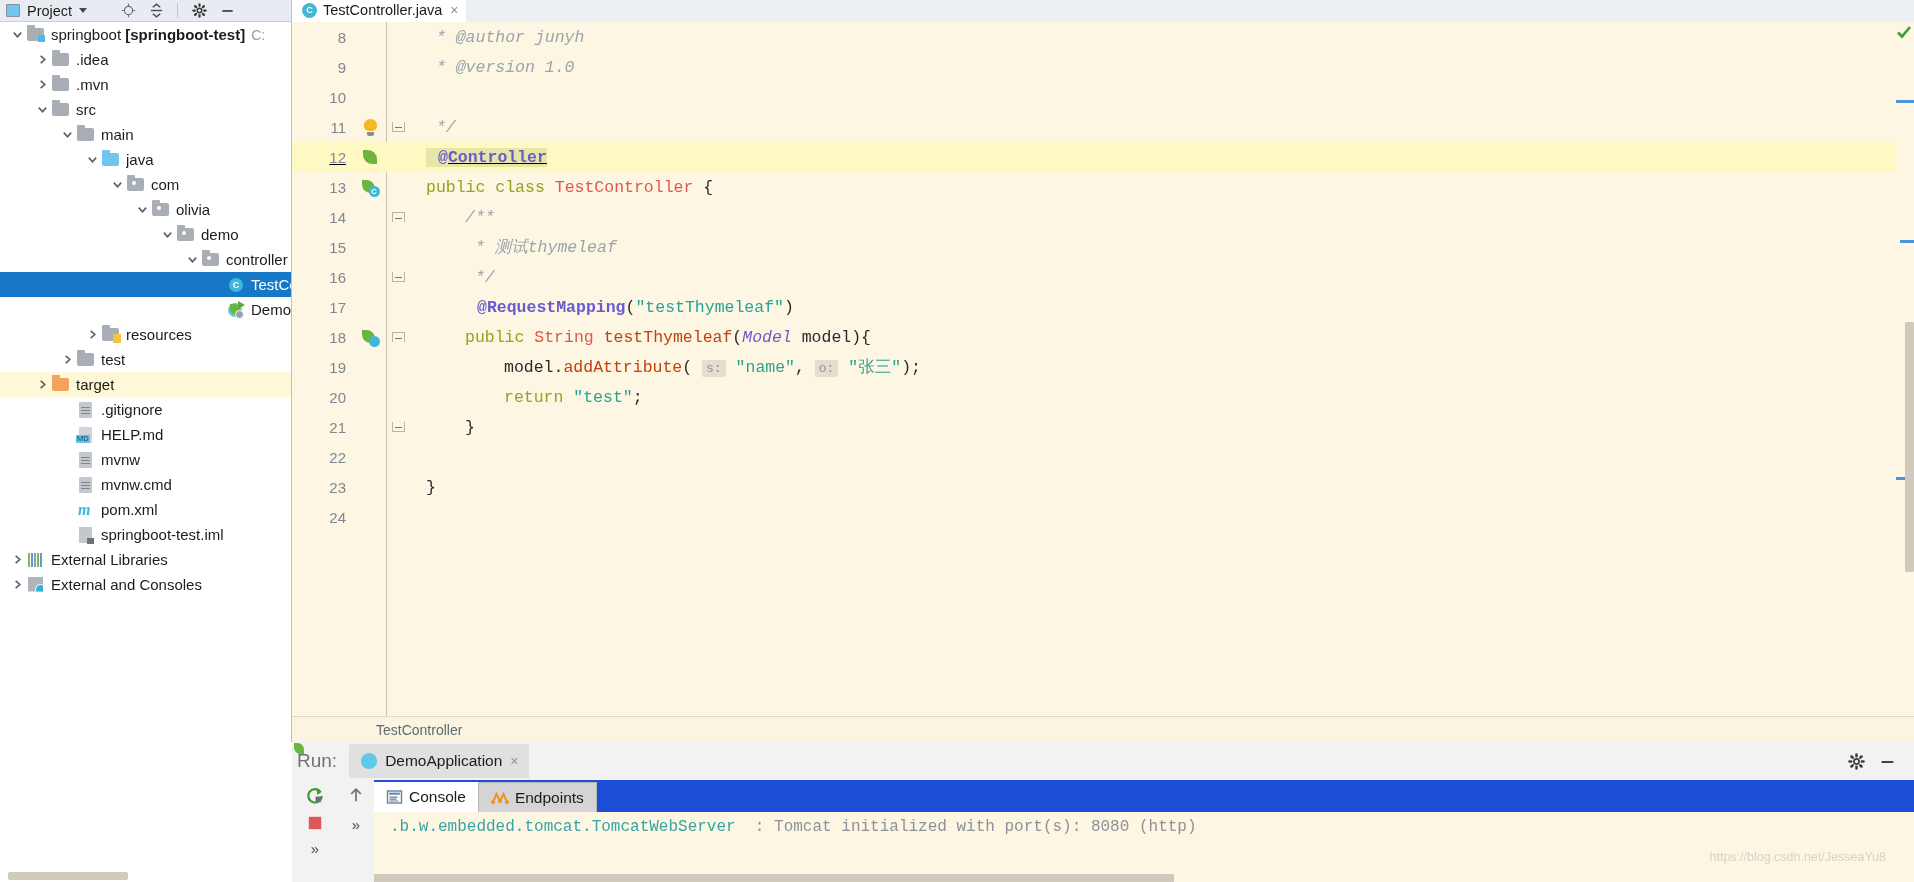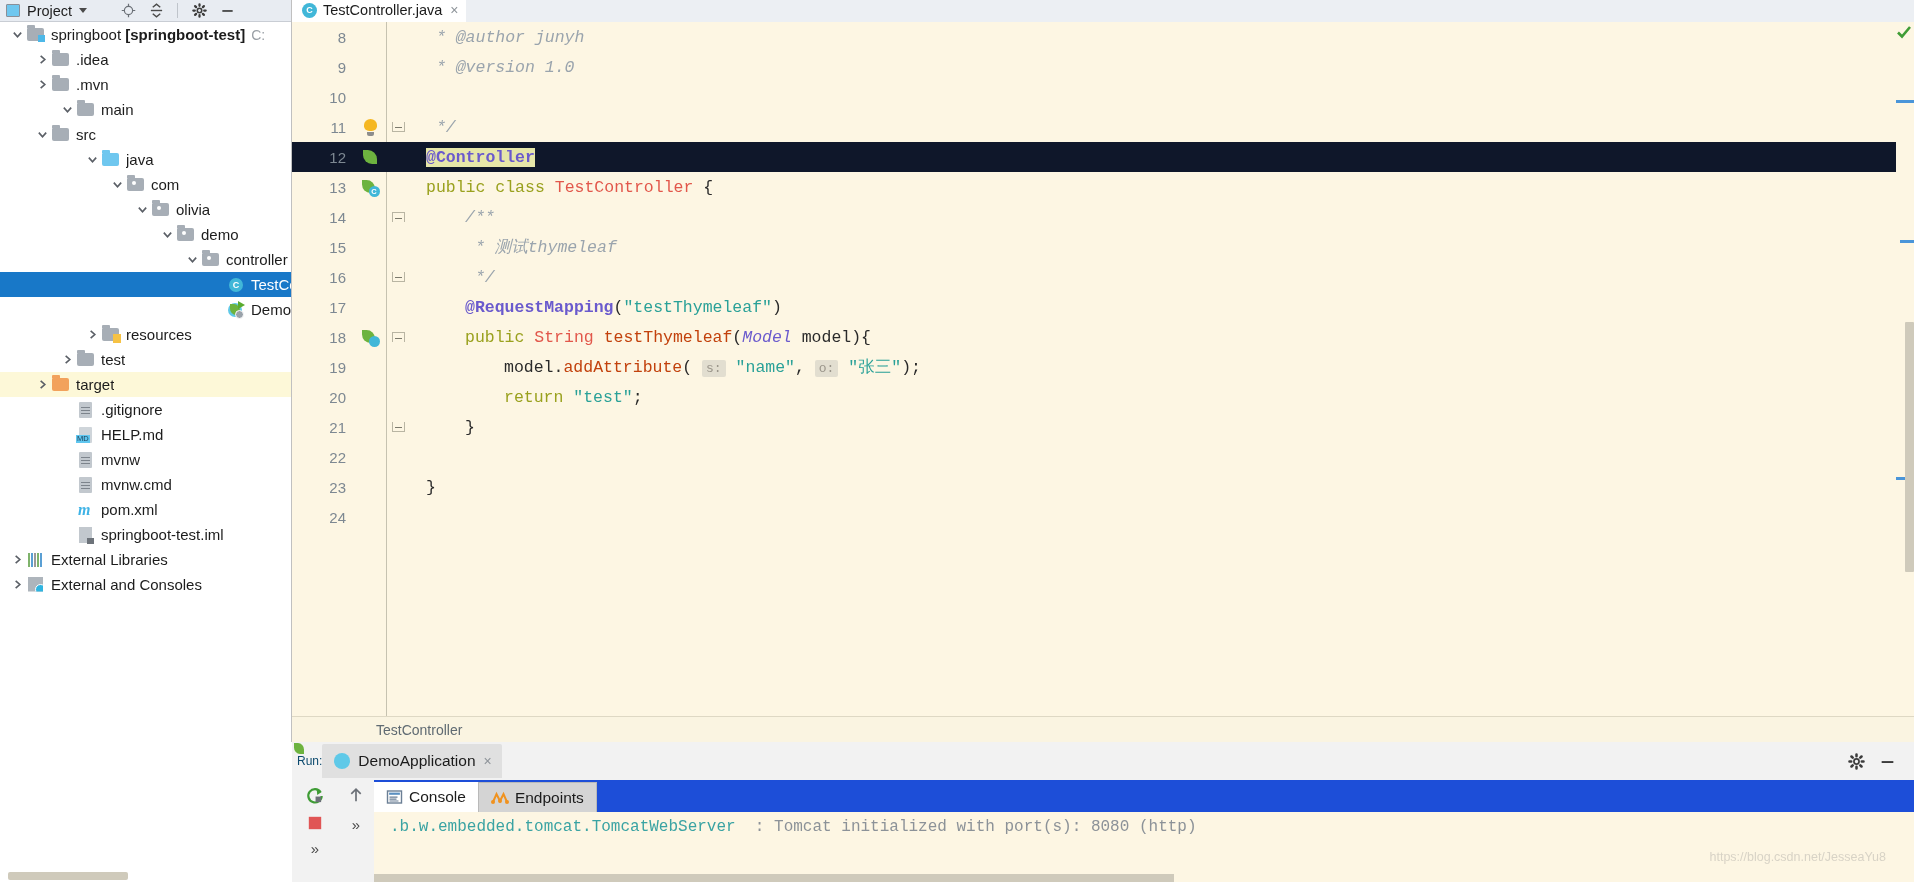--- a/index.html
+++ b/index.html
@@ -104,21 +104,21 @@
     position:absolute; left:0; top:0; height:22px; display:flex; align-items:center;
     background:#ffffff; padding: 0 8px 0 10px; gap:6px; border-bottom: 2px solid #ffffff;
   }
   #file-tab .ico-class { position:static; width:15px; height:15px; flex:0 0 15px; }
   .tab-name { font-size:14.5px; color:#1b1b1b; }
   .tab-x { font-size:14px; color:#8d9399; margin-left:2px; }
 
   #code-wrap { position:absolute; left:0; top:22px; width:1622px; height:720px; background:#fdf6e3; }
 
   .code-line { position:relative; height:30px; display:flex; align-items:center; }
-  .code-line.cursor { background: #0f172a; }
+  .code-line.cursor { background: #fef9c3; text-decoration: underline; }
   .gutter-num {
     width: 62px; flex:0 0 62px; text-align:right; padding-right:8px;
     font-family:"Liberation Sans", sans-serif; font-size:15px; color:#7d8892;
   }
   .gutter-ico { width:32px; flex:0 0 32px; display:flex; align-items:center; justify-content:center; }
   .fold-col { width:24px; flex:0 0 24px; display:flex; align-items:center; justify-content:center; position:relative; }
   .fold-box { width:13px; height:13px; border:1px solid #b9b5a3; background:#fdf6e3; position:relative; }
   .fold-box:before { content:""; position:absolute; left:2px; top:5px; width:7px; height:1px; background:#7c7a6d; }
   .fold-box.top { border-bottom:none; height:10px; }
   .fold-box.bot { border-top:none; height:10px; }
@@ -126,21 +126,21 @@
   .sep-line { position:absolute; left:94px; top:0; width:1px; height:100%; background:#c6c2b0; }
   .code-text {
     flex:1; font-family:"Liberation Mono", monospace; font-size:16.5px; white-space:pre;
     padding-left:16px; color:#2a2a2a;
   }
   .c-com { color:#9aa4ad; font-style:italic; }
   .c-kw { color:#9aa11e; font-weight:normal; }
   .c-cls { color:#e2574b; }
   .c-mth { color:#c2410c; }
   .c-str { color:#2aa198; }
-  .c-ann { color:#6a5acd; font-weight:bold; }
+  .c-ann { color:#6a5acd; font-weight:bold;padding-left:12px; }
   .c-par { color:#6a5acd; font-style:italic; }
   .c-hl { background:#e6e6a8; }
   .hint { background:#e2ded0; color:#9a958a; font-size:13px; padding:1px 4px; border-radius:2px; font-family:"Liberation Mono",monospace;}
 
   .bulb { width:17px; height:17px; position:relative; }
   .bulb .b { position:absolute; left:2px; top:0; width:13px; height:12px; border-radius:50% 50% 40% 40%;
      background:#f5b722; }
   .bulb .s { position:absolute; left:5px; bottom:0; width:7px; height:4px; background:#8d8d8d; border-radius:0 0 2px 2px;}
   .spring-leaf { width:16px; height:16px; position:relative; }
   .spring-leaf .lf { position:absolute; left:1px; top:1px; width:14px; height:14px; border-radius:0 65% 0 65%;
@@ -165,21 +165,21 @@
   }
   .marker { position:absolute; right:0; height:3px; background:#4a95d9; }
   #ok-check { position:absolute; right:2px; top:2px; width:16px; height:16px; }
   #edscroll {
     position:absolute; right:0; top:300px; width:9px; height:250px; background:#cfcabb; border-radius:1px;
   }
 
   
   #run-panel { position:absolute; left:292px; top:742px; width:1622px; height:140px; background:#f2f2f2; }
   #run-header { height:38px; display:flex; align-items:center; padding-left:5px; }
-  .run-label { font-size:12px; color:#0c4a6e; margin-right:0; }
+  .run-label { font-size:19px; color:#737373; margin-right:12px; }
   #run-tab {
     display:flex; align-items:center; gap:8px; background:#e0e0e0; height:34px;
     padding: 0 10px 0 12px; border-radius:2px 2px 0 0;
   }
   #run-tab .ico-spring { position:static; flex:0 0 16px; width:16px; height:16px; }
   .run-tab-name { font-size:15.5px; color:#1b1b1b; }
   .run-tab-x { font-size:14px; color:#8d9399; }
   #run-actions { margin-left:auto; display:flex; align-items:center; gap:14px; padding-right:18px; }
 
   #run-body { position:absolute; left:0; top:38px; width:1622px; height:102px; display:flex; }
@@ -283,42 +283,42 @@
             <svg class="gsvg" width="11" height="11" viewBox="0 0 12 12">
               <path d="M4 2L8.5 6L4 10" fill="none" stroke="currentColor" stroke-width="1.8"></path>
             </svg>
           </span>
           <span class="tico">
             <span class="ico-folder"></span>
           </span>
           <span class="tlabel">.mvn</span>
         </div>
         <div class="trow">
+          <span style="flex:0 0 33px"></span>
+          <span class="arr">
+            <svg class="gsvg" width="11" height="11" viewBox="0 0 12 12">
+              <path d="M2 4L6 8.5L10 4" fill="none" stroke="currentColor" stroke-width="1.8"></path>
+            </svg>
+          </span>
+          <span class="tico">
+            <span class="ico-folder"></span>
+          </span>
+          <span class="tlabel">src</span>
+        </div>
+        <div class="trow">
           <span style="flex:0 0 58px"></span>
           <span class="arr">
             <svg class="gsvg" width="11" height="11" viewBox="0 0 12 12">
               <path d="M2 4L6 8.5L10 4" fill="none" stroke="currentColor" stroke-width="1.8"></path>
             </svg>
           </span>
           <span class="tico">
             <span class="ico-folder"></span>
           </span>
           <span class="tlabel">main</span>
-        </div>
-        <div class="trow">
-          <span style="flex:0 0 33px"></span>
-          <span class="arr">
-            <svg class="gsvg" width="11" height="11" viewBox="0 0 12 12">
-              <path d="M2 4L6 8.5L10 4" fill="none" stroke="currentColor" stroke-width="1.8"></path>
-            </svg>
-          </span>
-          <span class="tico">
-            <span class="ico-folder"></span>
-          </span>
-          <span class="tlabel">src</span>
         </div>
         <div class="trow">
           <span style="flex:0 0 83px"></span>
           <span class="arr">
             <svg class="gsvg" width="11" height="11" viewBox="0 0 12 12">
               <path d="M2 4L6 8.5L10 4" fill="none" stroke="currentColor" stroke-width="1.8"></path>
             </svg>
           </span>
           <span class="tico">
             <span class="ico-folder java"></span>

